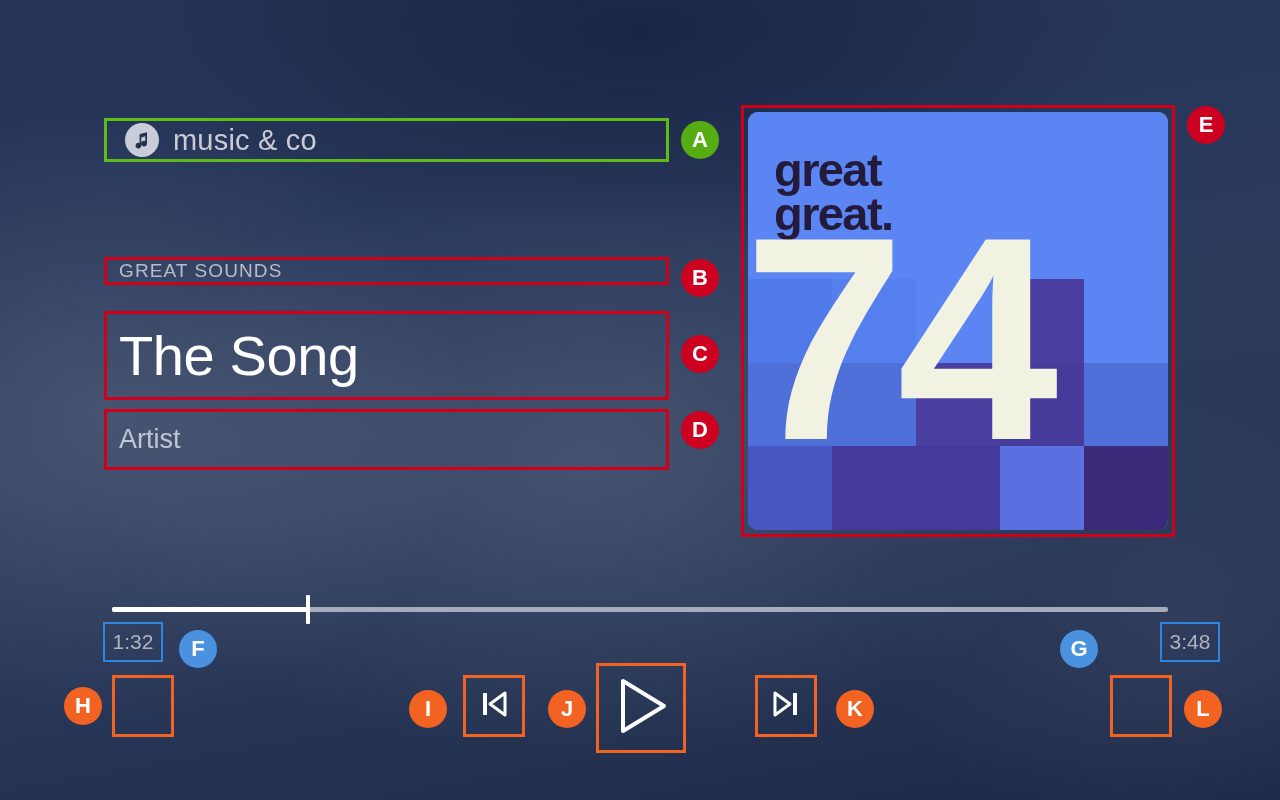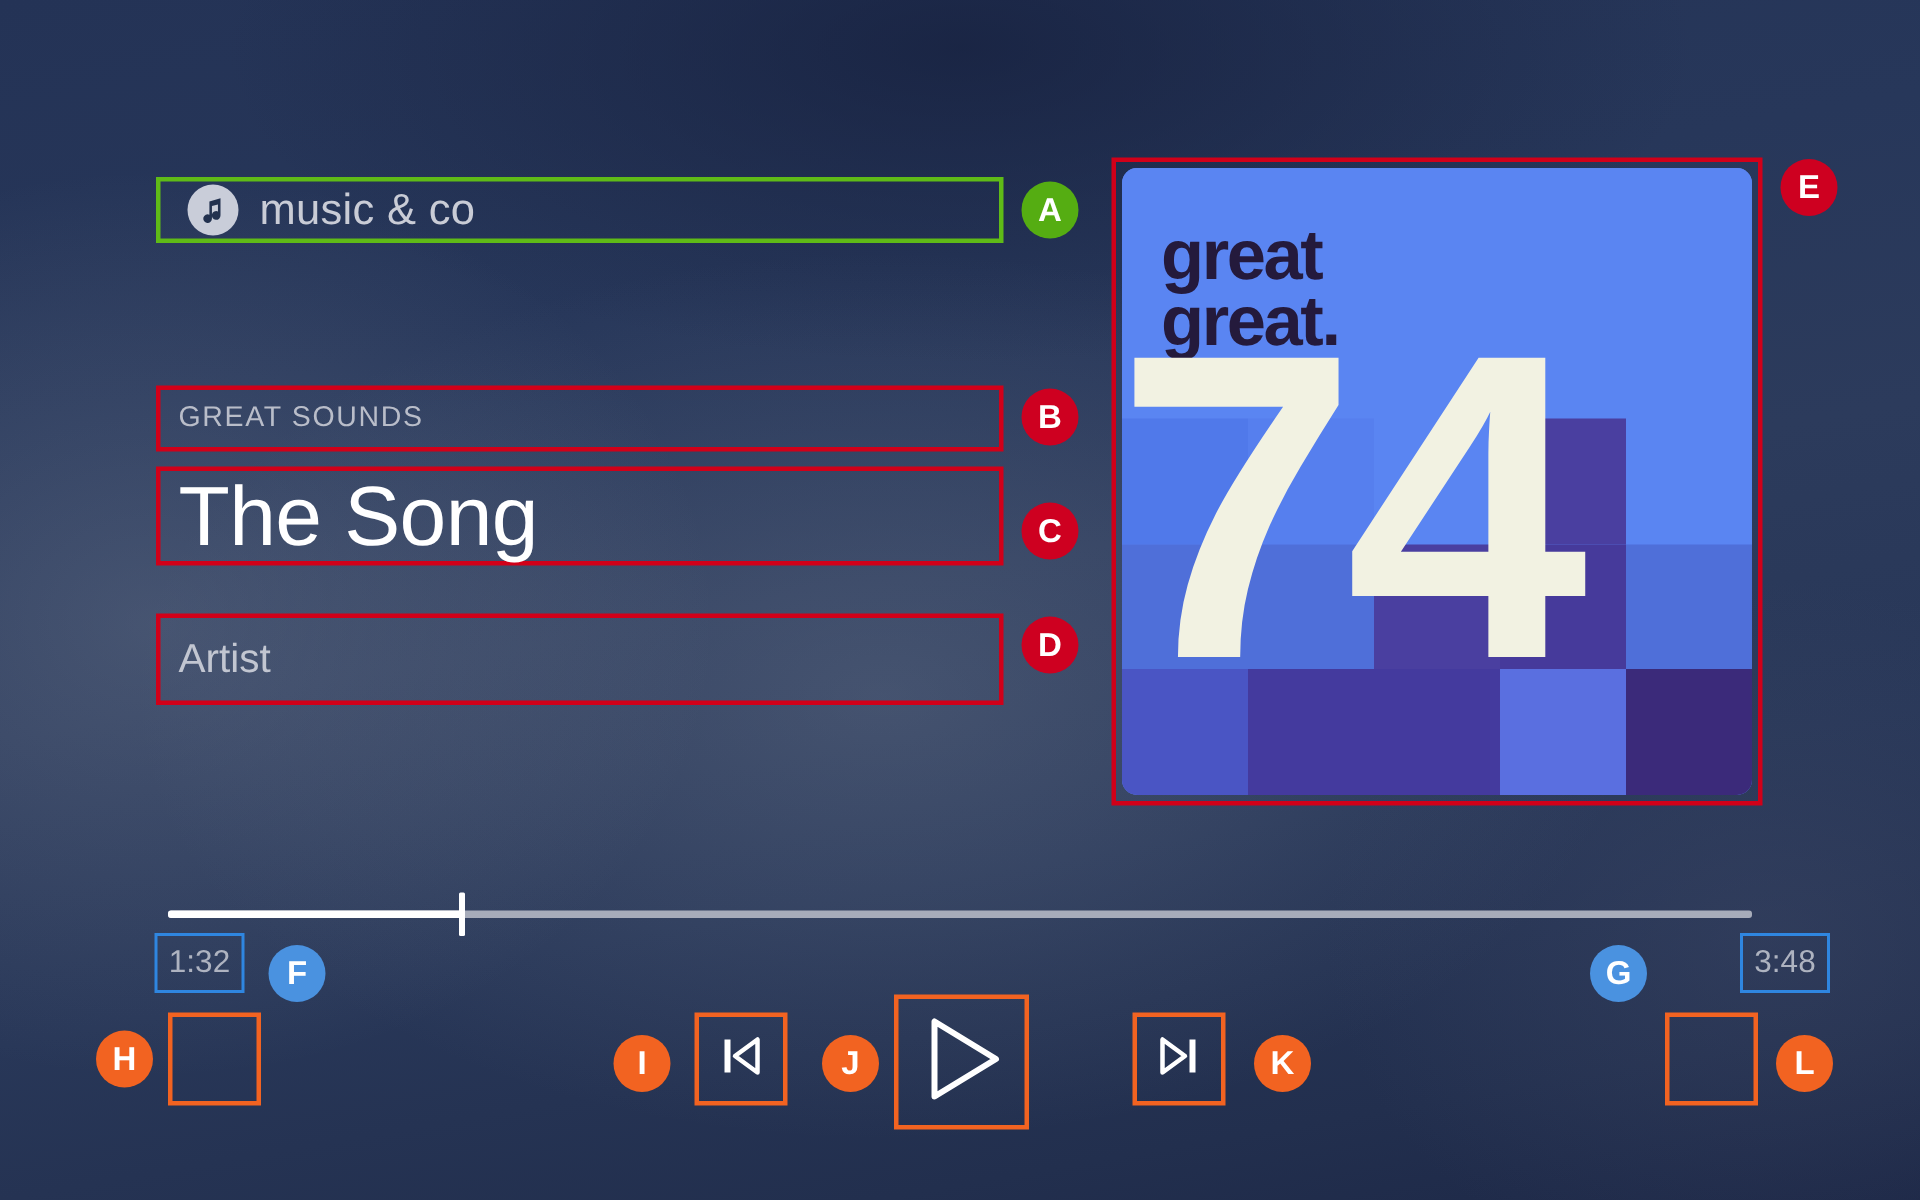--- a/index.html
+++ b/index.html
@@ -53,22 +53,22 @@
 
   
   .meta-box {
     position: absolute;
     left: 104px;
     border: 3px solid #d10019;
     display: flex;
     align-items: center;
     padding-left: 12px;
   }
-  #album-box { top: 257px; width: 565px; height: 44px; }
-  #title-box { top: 311px; width: 565px; height: 66px; }
+  #album-box { top: 257px; width: 565px; height: 28px; }
+  #title-box { top: 311px; width: 565px; height: 89px; }
   #artist-box { top: 409px; width: 565px; height: 61px; }
 
   #album-text {
     font-size: 19px;
     letter-spacing: 1.1px;
     color: #b9bdc9;
     text-transform: uppercase;
     white-space: nowrap;
   }
   #title-text {

